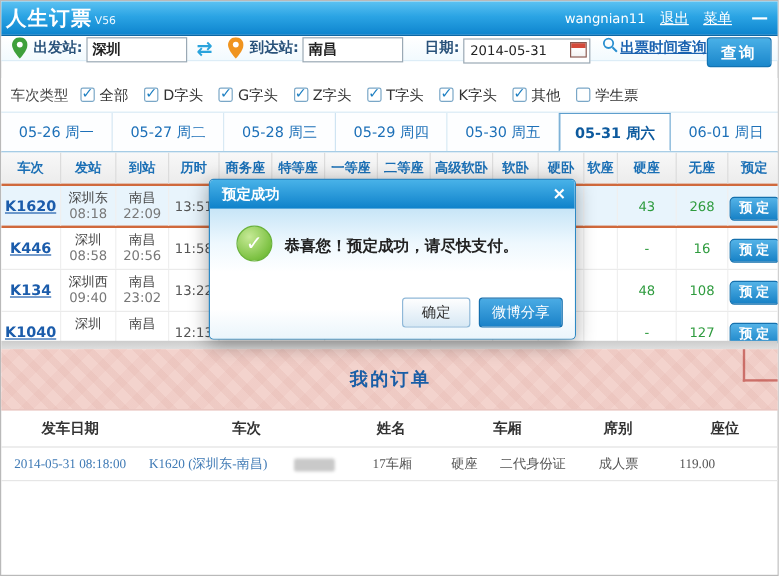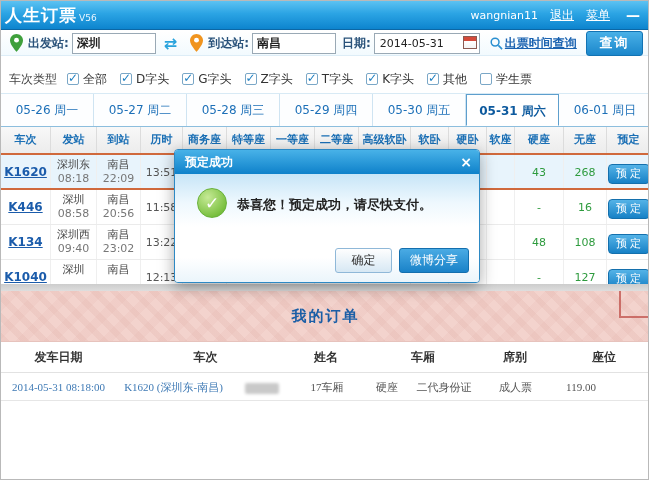--- a/index.html
+++ b/index.html
@@ -14,21 +14,21 @@
   .app-title { color:#fff; font-size:17px; font-weight:bold; margin-left:4px; letter-spacing:1px; }
   .app-version { color:#eaf6ff; font-size:9px; margin-left:2px; margin-top:6px; }
   .titlebar-right { margin-left:auto; display:flex; align-items:center; gap:12px; margin-right:10px; }
   .username { color:#fff; font-size:11px; }
   .tb-link { color:#fff; font-size:12px; text-decoration:underline; cursor:pointer; }
   .min-btn { color:#fff; font-size:14px; font-weight:bold; cursor:pointer; margin-left:4px; }
 
   
   .searchbar { position:absolute; left:0; top:30px; width:649px; height:20px;
     background:linear-gradient(180deg,#ffffff 0%,#f2fafe 100%);
-    border-bottom:1px solid #ddedf7; display:flex; align-items:center; padding:12px 4px; }
+    border-bottom:1px solid #ddedf7; display:flex; align-items:flex-start; padding:0 4px; }
   .pin { width:13px; height:18px; margin:0 5px; flex:none; }
   .field-label { font-size:12px; color:#29527a; font-weight:bold; white-space:nowrap; }
   .txt-input { width:84px; height:21px; border:1px solid #9aa9b5; font-size:12px; font-weight:bold;
     color:#222; padding:0 4px; margin-left:3px; font-family:"DejaVu Sans",sans-serif; }
   .swap { font-size:16px; color:#2aa3dc; font-weight:bold; margin:0 8px; cursor:pointer; }
   .date-wrap { position:relative; margin-left:3px; }
   .date-input { width:106px; height:21px; border:1px solid #9aa9b5; font-size:11px; color:#222;
     padding:0 20px 0 5px; font-family:"DejaVu Sans",sans-serif; }
   .cal-icon { position:absolute; right:3px; top:4px; width:14px; height:13px; border:1px solid #8a5a52;
     background:linear-gradient(180deg,#d44a3a 0%,#d44a3a 35%,#ffffff 35%,#f3f3f3 100%); cursor:pointer; }
@@ -68,21 +68,21 @@
   .d-row > div { border-right:1px solid #efefef; text-align:center; overflow:hidden; padding-top:3px; }
   .d-row > div:last-child { border-right:none; }
   .d-row.selected { background:#e8f4fc; border-top:2px solid #d0693c; border-bottom:2px solid #d0693c; height:37px; }
   .train-no { font-size:12px; font-weight:bold; color:#1b5cab; text-decoration:underline; cursor:pointer; line-height:29px; }
   .station { font-size:11px; color:#444; line-height:14px; }
   .s-time { font-size:11px; color:#777; line-height:14px; }
   .duration { font-size:11px; color:#555; line-height:29px; }
   .seat-val { font-size:11px; color:#2e9b3e; line-height:29px; }
   .book-cell { padding-top:7px !important; }
   .book-btn { width:42px; height:20px; background:linear-gradient(180deg,#54b3e7 0%,#1781c6 100%);
-    border:1px solid #1470ad; border-radius:4px; color:#fff; font-size:11px; cursor:pointer; white-space:nowrap; }
+    border:1px solid #1470ad; border-radius:4px; color:#fff; font-size:11px; cursor:pointer; white-space:nowrap;font-weight:bold; }
 
   
   .dialog { position:absolute; left:173px; top:148px; width:306px; height:134px; z-index:20;
     border:1px solid #2d89c4; border-radius:4px; overflow:hidden;
     box-shadow:0 4px 16px rgba(0,0,0,0.35); background:#fff; }
   .dlg-titlebar { height:24px; background:linear-gradient(180deg,#48b2e8,#0e81ca); display:flex; align-items:center; }
   .dlg-title { color:#fff; font-size:12px; font-weight:bold; margin-left:10px; }
   .dlg-close { margin-left:auto; margin-right:7px; color:#fff; font-size:14px; font-weight:bold; cursor:pointer; line-height:14px; }
   .dlg-body { position:relative; height:110px;
     background:linear-gradient(180deg,#c7e5f7 0%,#eef8fe 26%,#ffffff 48%,#ffffff 76%,#e9f4fb 100%); }
@@ -143,21 +143,21 @@
     </svg>
     <span class="field-label">出发站:</span>
     <input class="txt-input" value="深圳" style="">
     <span class="swap">⇄</span>
     <svg class="pin" viewBox="0 0 16 22">
       <path d="M8 0C3.6 0 0 3.6 0 8c0 5.4 8 14 8 14s8-8.6 8-14c0-4.4-3.6-8-8-8z" fill="#f0941f"></path>
       <circle cx="8" cy="7.5" r="3" fill="#fff"></circle>
     </svg>
     <span class="field-label">到达站:</span>
     <input class="txt-input" value="南昌" style="">
-    <span class="field-label" style="margin-left:6px;">日期:</span>
+    <span class="field-label" style="margin-left:18px;">日期:</span>
     <span class="date-wrap">
       <input class="date-input" value="2014-05-31" style="">
       <span class="cal-icon"></span>
     </span>
     <svg class="mag-icon" viewBox="0 0 14 14">
       <circle cx="5.5" cy="5.5" r="4.2" fill="none" stroke="#2a8fd0" stroke-width="1.6"></circle>
       <line x1="9" y1="9" x2="13" y2="13" stroke="#2a8fd0" stroke-width="1.8"></line>
     </svg>
     <span class="time-link">出票时间查询</span>
     <button class="query-btn">查询</button>

